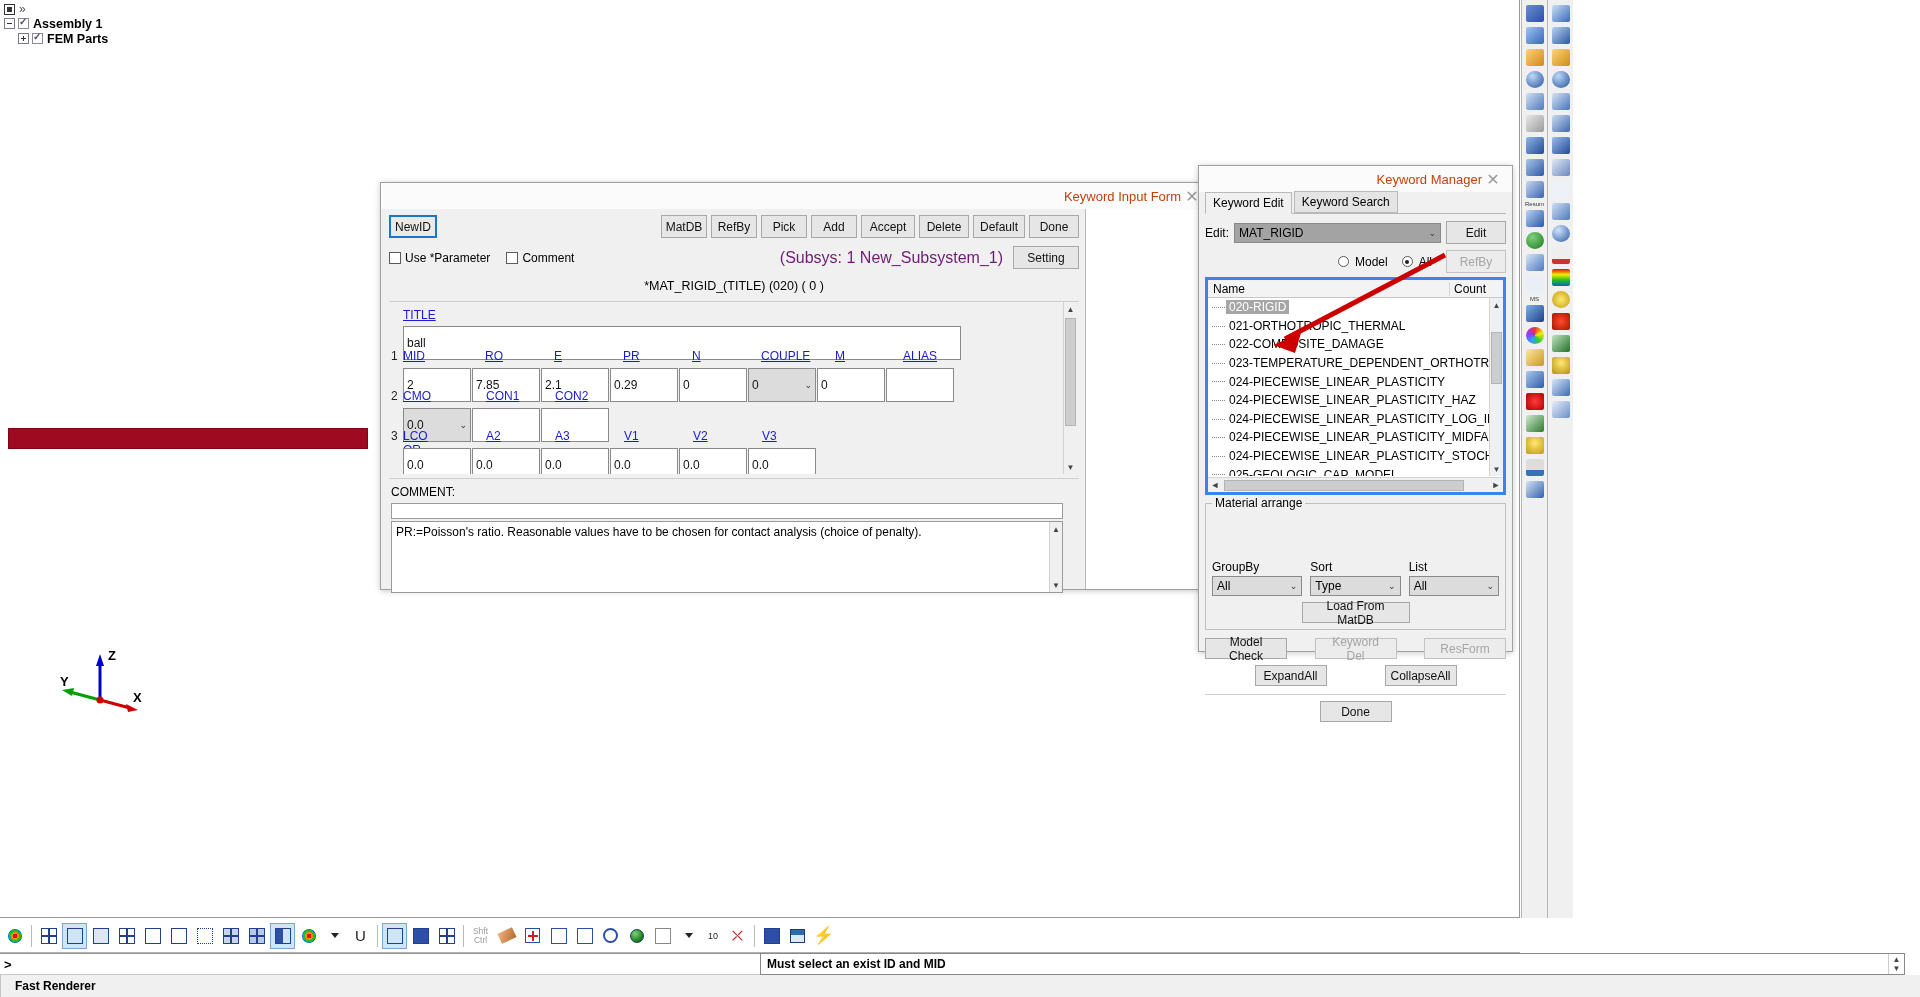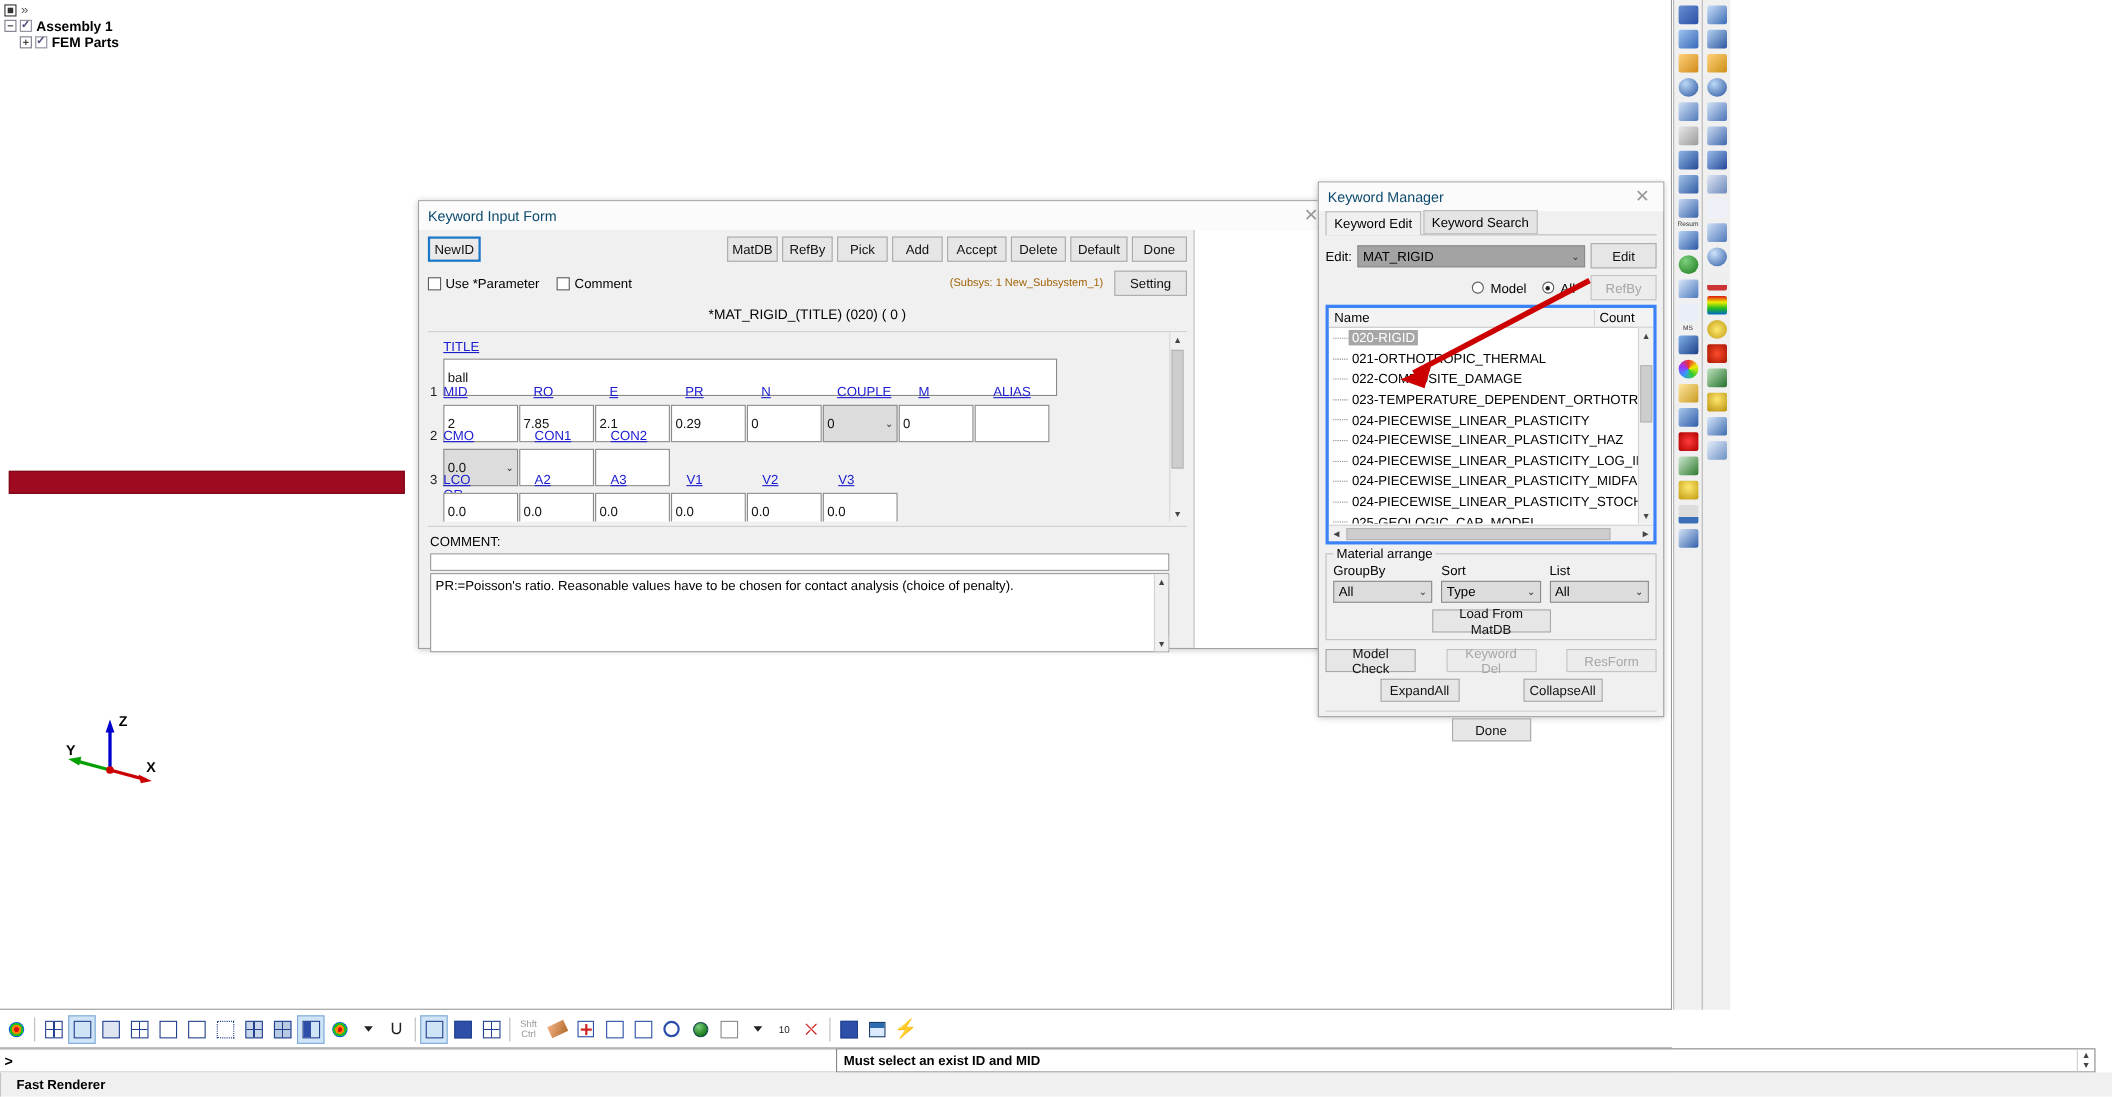--- a/index.html
+++ b/index.html
@@ -107,39 +107,39 @@
   .statusbar {
     position: absolute; left: 0; top: 975px; width: 1920px; height: 22px;
     background: #f0f0f0; display: flex; align-items: center;
   }
   .status-left { font-weight: bold; font-size: 12px; padding-left: 4px; flex: 1; }
   .status-right { font-weight: bold; font-size: 12px; padding-right: 14px; border-left: 1px solid #c5c5c5; padding-left: 14px; height: 22px; display:flex; align-items:center; }
 
   
   .dlg { position: absolute; background: #f0f0f0; border: 1px solid #a0a0a0; box-shadow: 0 1px 6px rgba(0,0,0,.22); }
   .dlg-title { height: 26px; display: flex; align-items: center; background: #fbfbfb; padding: 0 8px; }
-  .dlg-title .t { color: #0c4a6e; font-size: 13px; flex: 1; }
+  .dlg-title .t { color: #c2410c; font-size: 13px; flex: 1; text-align: right; }
   .dlg-close { color: #9a9a9a; font-size: 16px; cursor: default; width: 22px; text-align: center; }
 
   
   #kif { left: 380px; top: 182px; width: 832px; height: 408px; }
   .kif-body { padding: 6px 8px 0 8px; position: relative; }
   .btnrow { display: flex; align-items: center; }
   .btn {
     background: #e6e6e6; border: 1px solid #a8a8a8; height: 23px;
     font-size: 12px; font-family: "Liberation Sans", sans-serif; color: #111;
     display: inline-flex; align-items: center; justify-content: center; padding: 0 8px;
   }
   .btn.primary { border: 2px solid #1777c8; background: #eaeaea; }
   .btn.disabled { color: #a6a6a6; background: #ececec; border-color: #c3c3c3; }
   .btn-sm { height: 21px; }
   .spacer { flex: 1; }
   .cb-row { display: flex; align-items: center; margin-top: 8px; font-size: 12px; }
   .cbox { width: 12px; height: 12px; border: 1px solid #5a5a5a; background: #fff; margin-right: 4px; }
-  .subsys { font-size: 10px; color: #a16207; margin-right: 10px; }
+  .subsys { font-size: 16px; color: #701a75; margin-right: 10px; }
   .kw-title { text-align: center; font-size: 12.5px; margin-top: 10px; }
   .hr { border-top: 1px solid #cfcfcf; margin: 8px 0 0 0; }
 
   .formarea { position: relative; height: 172px; overflow: hidden; }
   .lbl-link { color: #1a1ad0; text-decoration: underline; font-size: 12px; }
   .rownum { position: absolute; left: 0; font-size: 12px; color: #222; }
   .fld {
     border: 1px solid #8a8a8a; background: #fff; height: 17px;
     font-size: 12px; font-family: "Liberation Sans", sans-serif;
     padding: 16px 3px; color: #111; outline: none;
@@ -184,21 +184,21 @@
   .lb-row .nm { padding: 0 3px; }
   .lb-row.selected .nm { background: #a6a6a6; color: #fff; }
   .lb-vscroll { position: absolute; right: 0; top: 18px; bottom: 16px; width: 14px; background: #f0f0f0; border-left: 1px solid #d4d4d4; }
   .lb-hscroll { position: absolute; left: 0; right: 0; bottom: 0; height: 15px; background: #f0f0f0; border-top: 1px solid #d4d4d4; display: flex; align-items: center; }
   .hs-arrow { width: 14px; text-align: center; font-size: 9px; color: #444; }
   .hs-track { flex: 1; height: 13px; position: relative; }
   .hs-thumb { position: absolute; left: 2px; top: 1px; height: 11px; width: 240px; background: #cdcdcd; border: 1px solid #b4b4b4; }
 
   .group { border: 1px solid #c0c0c0; margin-top: 8px; padding: 8px 6px 6px 6px; position: relative; }
   .group > .legend { position: absolute; top: -8px; left: 6px; background: #f0f0f0; padding: 0 3px; font-size: 12px; }
-  .arr-cols { display: flex; gap: 8px; }
+  .arr-cols { display: flex; gap: 8px; margin-top: 48px; }
   .arr-col { flex: 1; }
   .arr-col .cl { font-size: 12px; margin-bottom: 2px; }
   .drop {
     height: 20px; border: 1px solid #8a8a8a; background: #dcdcdc;
     display: flex; align-items: center; justify-content: space-between;
     padding: 0 4px; font-size: 12px;
   }
   .matdb-row { display: flex; justify-content: center; margin-top: 6px; }
   .km-btnrow { display: flex; justify-content: space-between; margin-top: 8px; gap: 6px; }
   .km-btnrow2 { display: flex; justify-content: center; gap: 58px; margin-top: 6px; }

